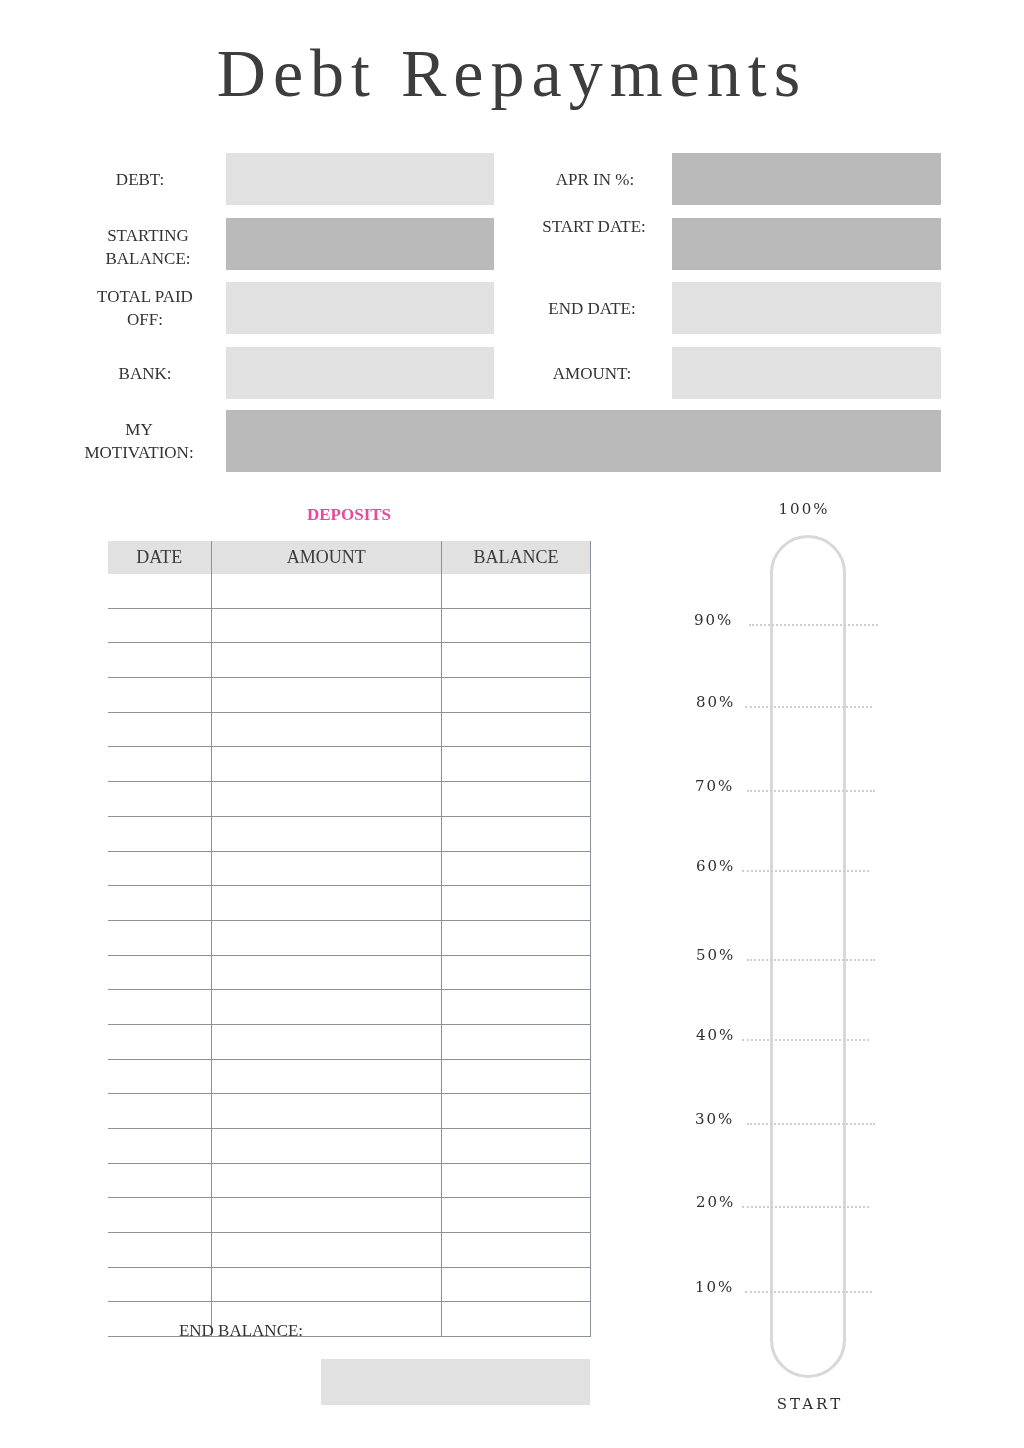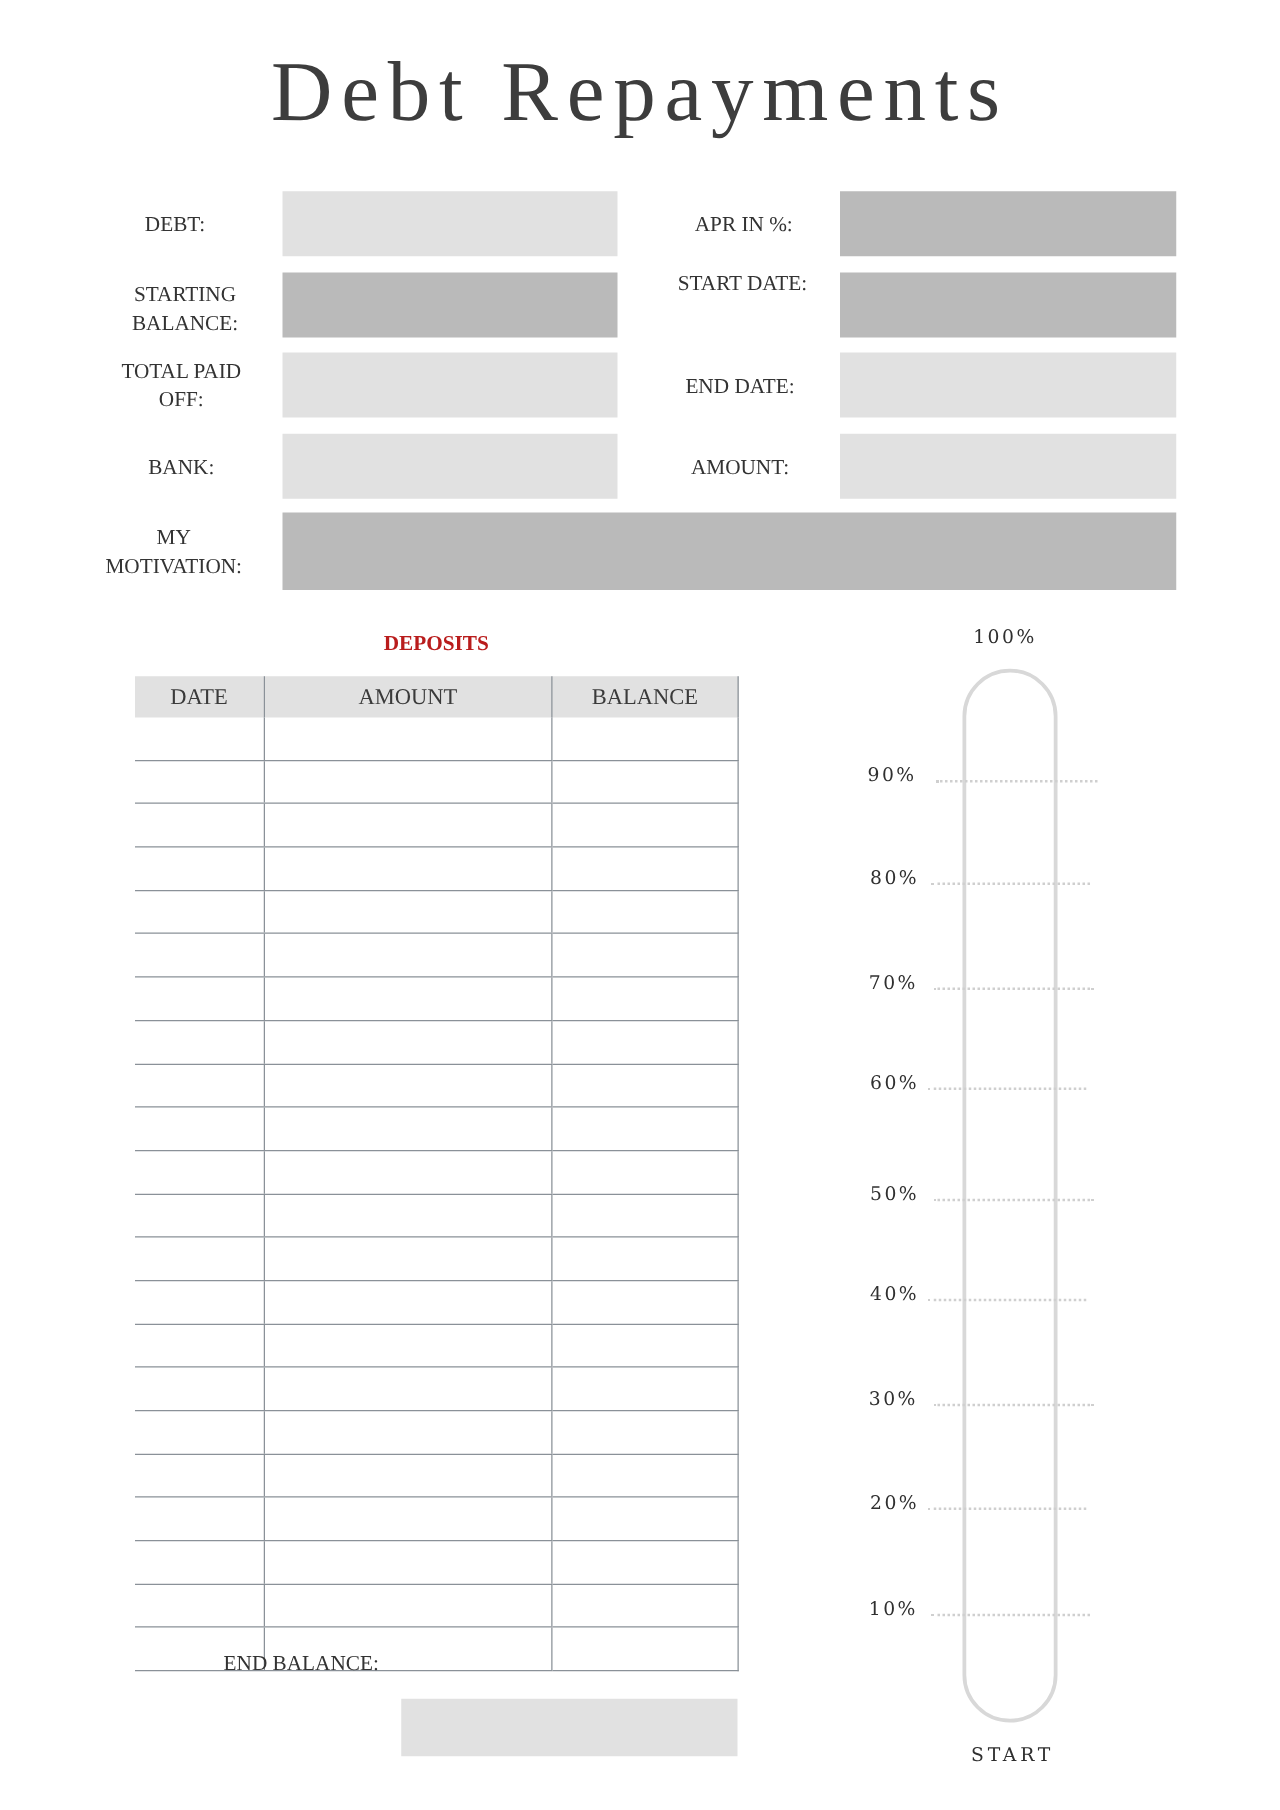--- a/index.html
+++ b/index.html
@@ -11,21 +11,21 @@
            font-size: 68px; letter-spacing: 7px; color: #3d3d3d; line-height: 90px; }
   .lbl { font-family: "Liberation Serif", "DejaVu Serif", serif; font-size: 17px;
          color: #333; text-align: center; line-height: 23px;
          display: flex; align-items: center; justify-content: center; }
   .field { border: none; outline: none; padding: 0 10px; box-sizing: border-box;
            font-family: "Liberation Serif", serif; font-size: 16px; color: #333; }
   .light { background: #e1e1e1; }
   .dark { background: #bababa; }
   .deposits-title { left: 108px; width: 482px; top: 505px; text-align: center;
                     font-family: "Liberation Serif", serif; font-weight: bold;
-                    font-size: 17px; color: #b91c1c; }
+                    font-size: 17px; color: #ec4899; }
   table.dep { position: absolute; left: 108px; top: 541px; width: 483px;
               border-collapse: collapse; table-layout: fixed; }
   table.dep th { background: #e1e1e1; height: 33px; font-weight: normal;
                  font-family: "Liberation Serif", serif; font-size: 18px; color: #3a3a3a;
                  padding: 0; text-align: center; }
   table.dep th.c1, table.dep td.c1 { width: 97px; }
   table.dep th.c2, table.dep td.c2 { width: 217px; }
   table.dep th.c3, table.dep td.c3 { width: 140px; }
   table.dep th + th { border-left: 1.5px solid #8a9198; }
   table.dep th.c3 { border-right: 1.5px solid #8a9198; }

